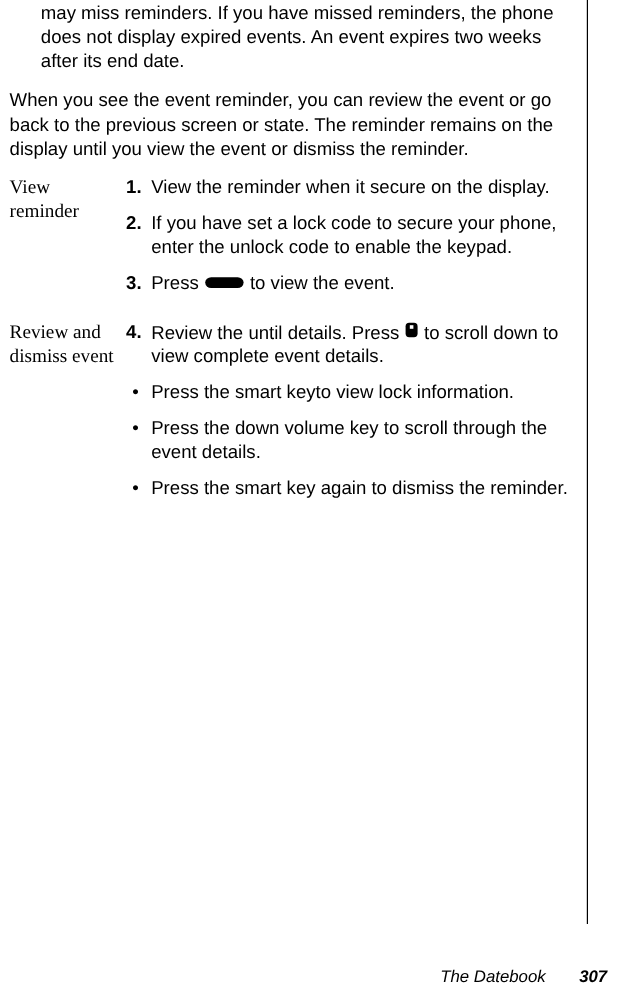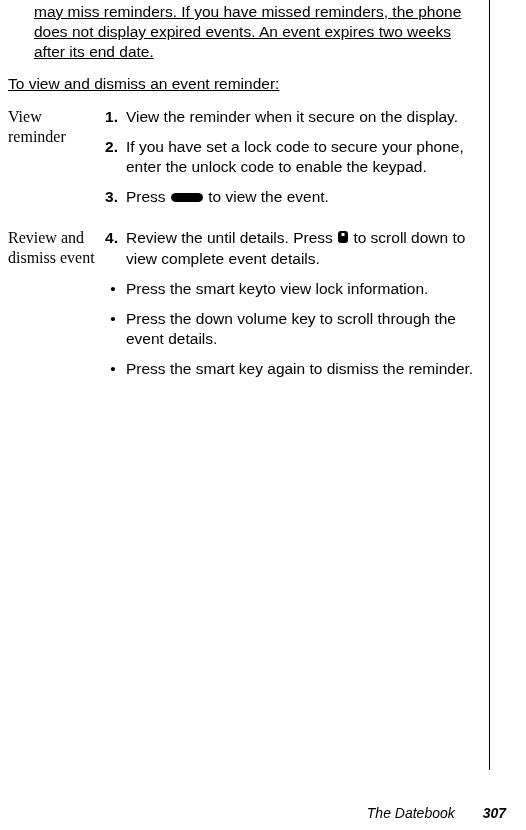--- a/index.html
+++ b/index.html
@@ -19,21 +19,20 @@
     .vrule {
       position: absolute;
       right: 36px;
       top: 0;
       width: 0;
       height: 770px;
       border-right: 1.4px solid #000;
     }
     .para {
       margin-bottom: 12px;
-      text-decoration: underline;
     }
     .indent-first {
       margin-left: 26px;
     }
     .steps {
       display: flex;
       margin-bottom: 10px;
     }
     .left {
       width: 96px;
@@ -92,22 +91,22 @@
       vertical-align: middle;
     }
   </style>
 </head>
 <body>
 
 <div class="page">
 
   <p class="para indent-first">may miss reminders. If you have missed reminders, the phone does not display expired events. An event expires two weeks after its end date.</p>
 
+  <p class="para">When you see the event reminder, you can review the event or go back to the previous screen or state. The reminder remains on the display until you view the event or dismiss the reminder.</p>
 
-  <p class="para">To view and dismiss an event reminder:</p>
 
   <div class="steps">
     <div class="left">View reminder</div>
     <div class="right">
       <div class="step">
         <div class="num">1.</div>
         <div class="txt">View the reminder when it secure on the display.</div>
       </div>
       <div class="step">
         <div class="num">2.</div>

